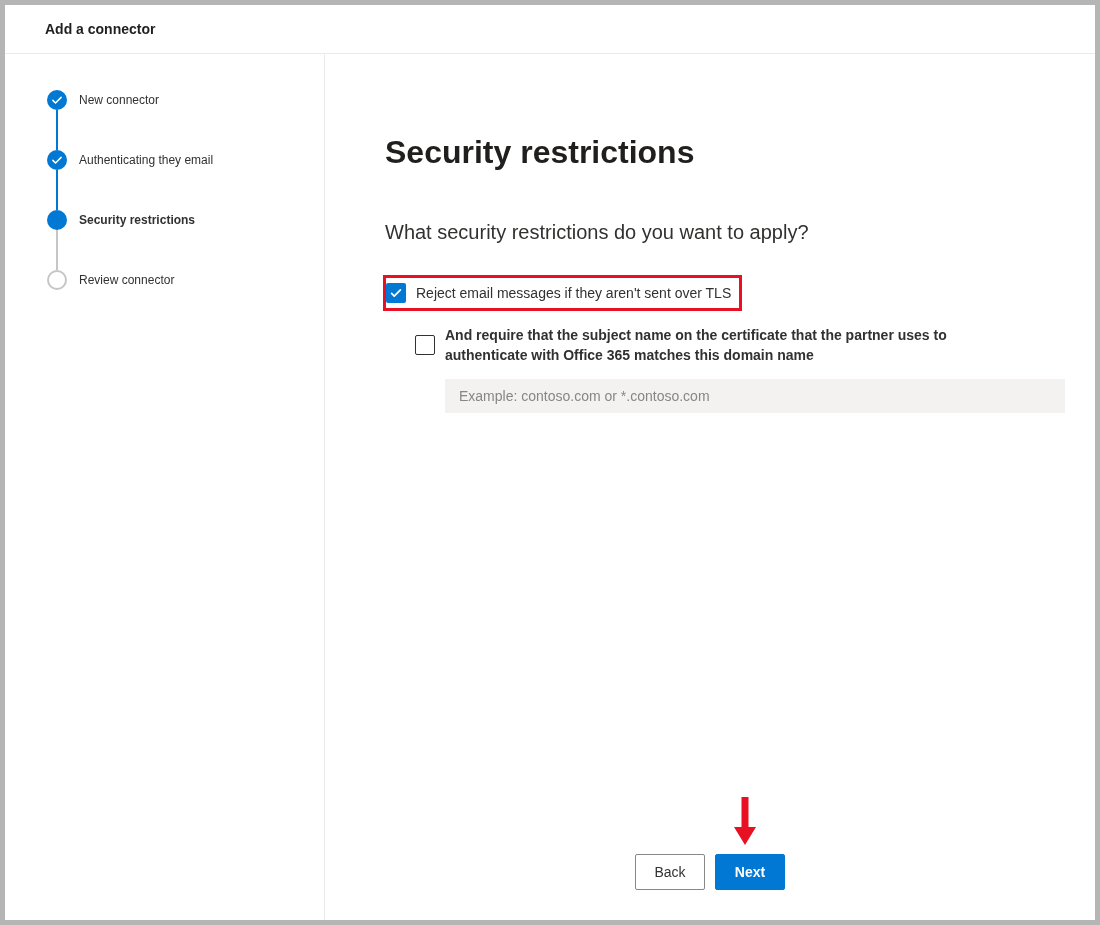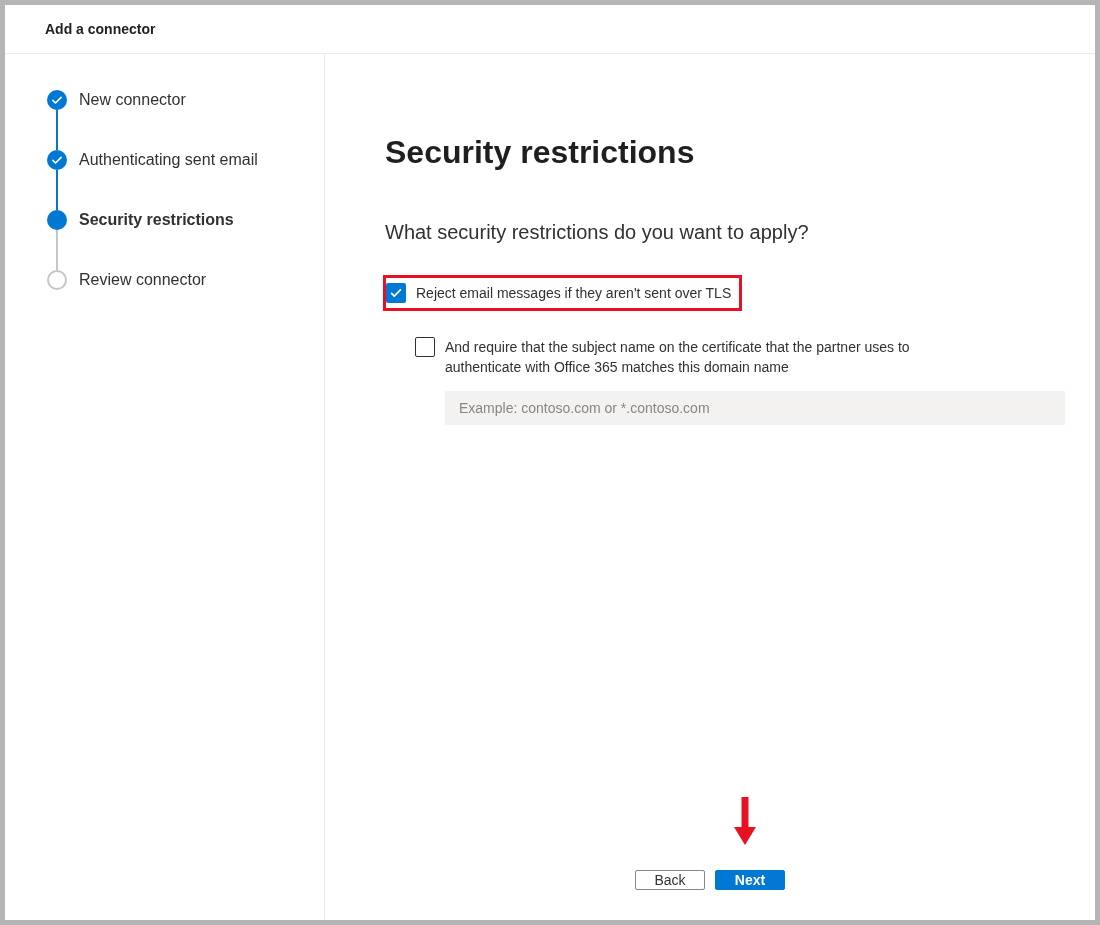--- a/index.html
+++ b/index.html
@@ -88,21 +88,21 @@
     .step-marker.pending {
       background: #fff;
       border: 2px solid #c8c6c4;
     }
     .step-marker svg {
       width: 12px;
       height: 12px;
       fill: #fff;
     }
     .step-label {
-      font-size: 16px;
+      font-size: 12px;
       color: #323130;
     }
     .step-label.current {
       font-weight: 600;
     }
     .main {
       flex: 1;
       display: flex;
       flex-direction: column;
       position: relative;
@@ -160,23 +160,24 @@
       fill: none;
       stroke-width: 2;
     }
     .checkbox-label {
       font-size: 14px;
       color: #323130;
       line-height: 20px;
     }
     .secondary-row {
       margin-left: 30px;
-      margin-top: 20px;
-      display: flex;
-      align-items: flex-start;
+      margin-top: 8px;
+      display: flex;
+      align-items: center;
+      font-weight: bold;
     }
     .secondary-row .checkbox-label {
       max-width: 520px;
     }
     .domain-input {
       margin-left: 60px;
       margin-top: 14px;
       width: 620px;
       height: 34px;
       background: #f3f2f1;
@@ -191,21 +192,21 @@
     }
     .footer {
       padding: 20px 24px 30px 24px;
       display: flex;
       justify-content: center;
       gap: 10px;
       position: relative;
     }
     .btn {
       min-width: 70px;
-      height: 20px;
+      height: 36px;
       padding: 0 18px;
       font-size: 14px;
       font-family: inherit;
       cursor: pointer;
       border-radius: 2px;
     }
     .btn-secondary {
       background: #fff;
       border: 1px solid #8a8886;
       color: #323130;
@@ -249,21 +250,21 @@
         </li>
 
 
         <li class="step">
           <div class="step-connector"></div>
           <span class="step-marker completed">
             <svg viewBox="0 0 16 16">
                 <path d="M13.5 4.5L6 12 2.5 8.5" stroke="#fff" stroke-width="2" fill="none" stroke-linecap="round" stroke-linejoin="round"></path>
               </svg>
           </span>
-          <span class="step-label">Authenticating sent email</span>
+          <span class="step-label">Authenticating they email</span>
         </li>
 
         <li class="step">
           <div class="step-connector future"></div>
           <span class="step-marker current"></span>
           <span class="step-label current">Security restrictions</span>
         </li>
 
         <li class="step">
           <span class="step-marker pending"></span>

